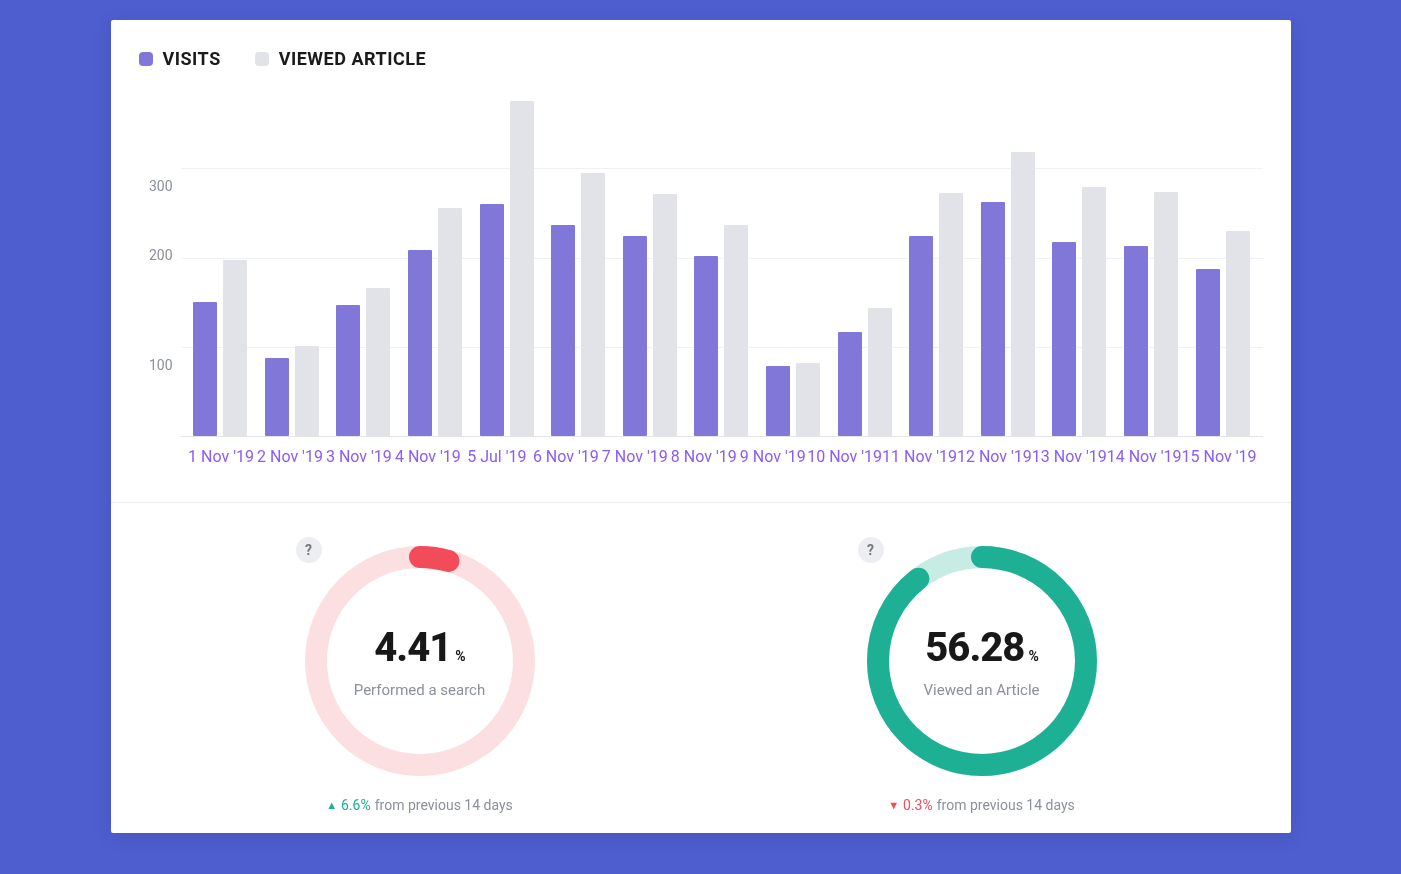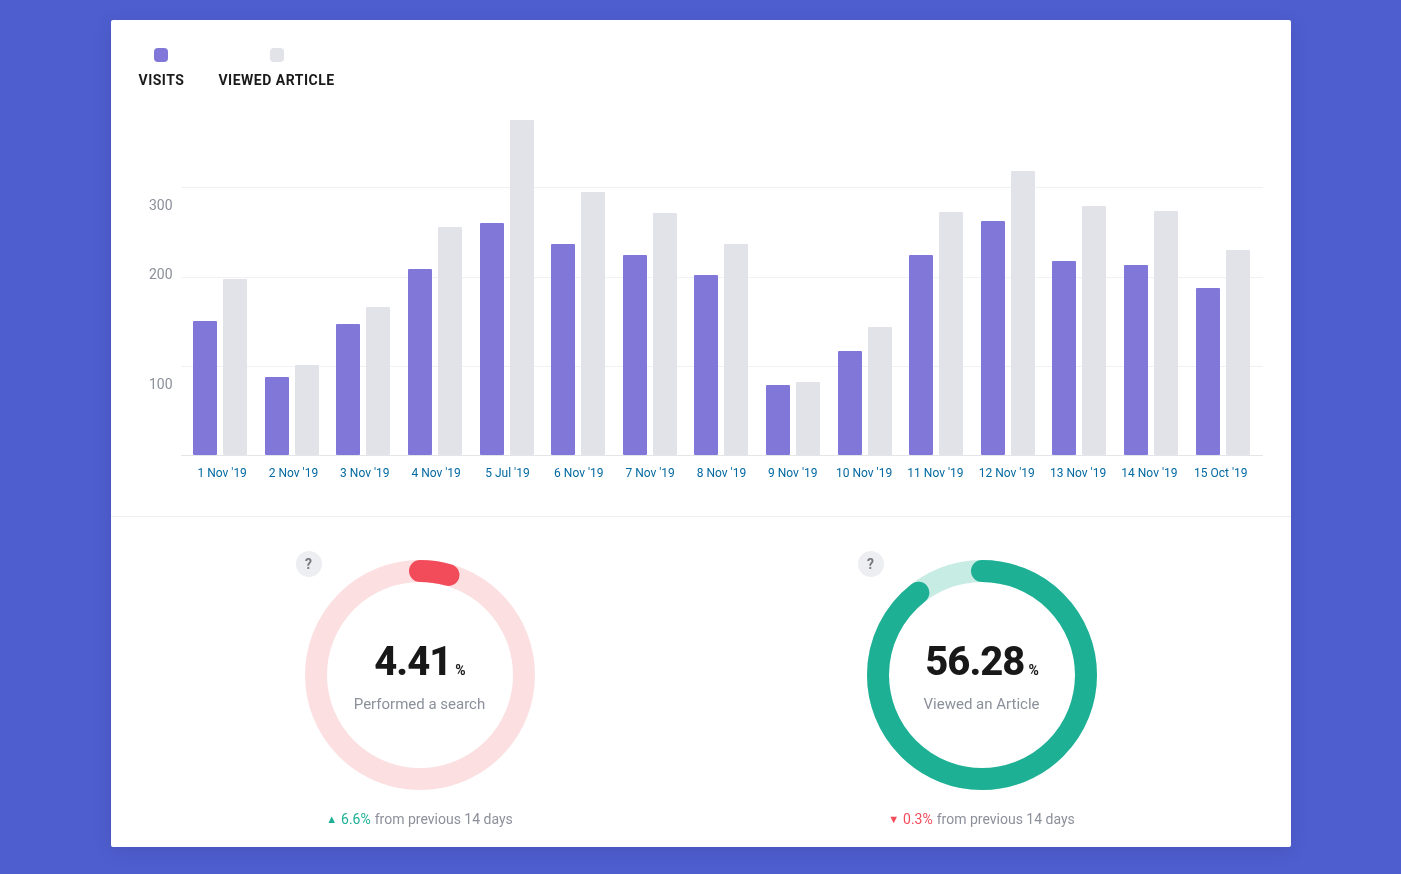--- a/index.html
+++ b/index.html
@@ -26,25 +26,24 @@
     }
     .legend {
       display: flex;
       gap: 34px;
       margin-bottom: 28px;
     }
     .legend-item {
       display: flex;
       align-items: center;
       gap: 10px;
-      font-size: 14px;
+      font-size: 18px;
       font-weight: 700;
       letter-spacing: 0.5px;
       color: #1a1a1a;
-      flex-direction: column;
     }
     .legend-swatch {
       width: 14px; height: 14px; border-radius: 4px;
     }
     .chart-wrap {
       position: relative;
       padding-left: 42px;
       padding-bottom: 8px;
     }
     .y-tick {
@@ -90,22 +89,22 @@
     .bar.visits { background: #8077d9; }
     .bar.viewed { background: #e2e2e9; }
     .x-axis {
       display: flex;
       justify-content: space-between;
       padding: 10px 6px 0 6px;
     }
     .x-tick {
       flex: 1;
       text-align: center;
-      color: #0369a1;
-      font-size: 12px;
+      color: #8b5cf6;
+      font-size: 16px;
       white-space: nowrap;
     }
     .divider {
       border-top: 1px solid #eceef2;
       margin: 28px -28px;
     }
     .donuts {
       display: flex;
       justify-content: space-around;
       gap: 40px;
@@ -273,21 +272,21 @@
         <div class="x-tick">5 Jul '19</div>
         <div class="x-tick">6 Nov '19</div>
         <div class="x-tick">7 Nov '19</div>
         <div class="x-tick">8 Nov '19</div>
         <div class="x-tick">9 Nov '19</div>
         <div class="x-tick">10 Nov '19</div>
         <div class="x-tick">11 Nov '19</div>
         <div class="x-tick">12 Nov '19</div>
         <div class="x-tick">13 Nov '19</div>
         <div class="x-tick">14 Nov '19</div>
-        <div class="x-tick">15 Oct '19</div>
+        <div class="x-tick">15 Nov '19</div>
       </div>
   <div style="position: absolute; left: 0px; top: 0px; width: 42px; height: 340px;">
         <div class="y-tick" style="top:268px">100</div>
         <div class="y-tick" style="top:158px">200</div>
         <div class="y-tick" style="top:89px">300</div>
       </div>
     </div>
 
   <div class="divider"></div>
 

